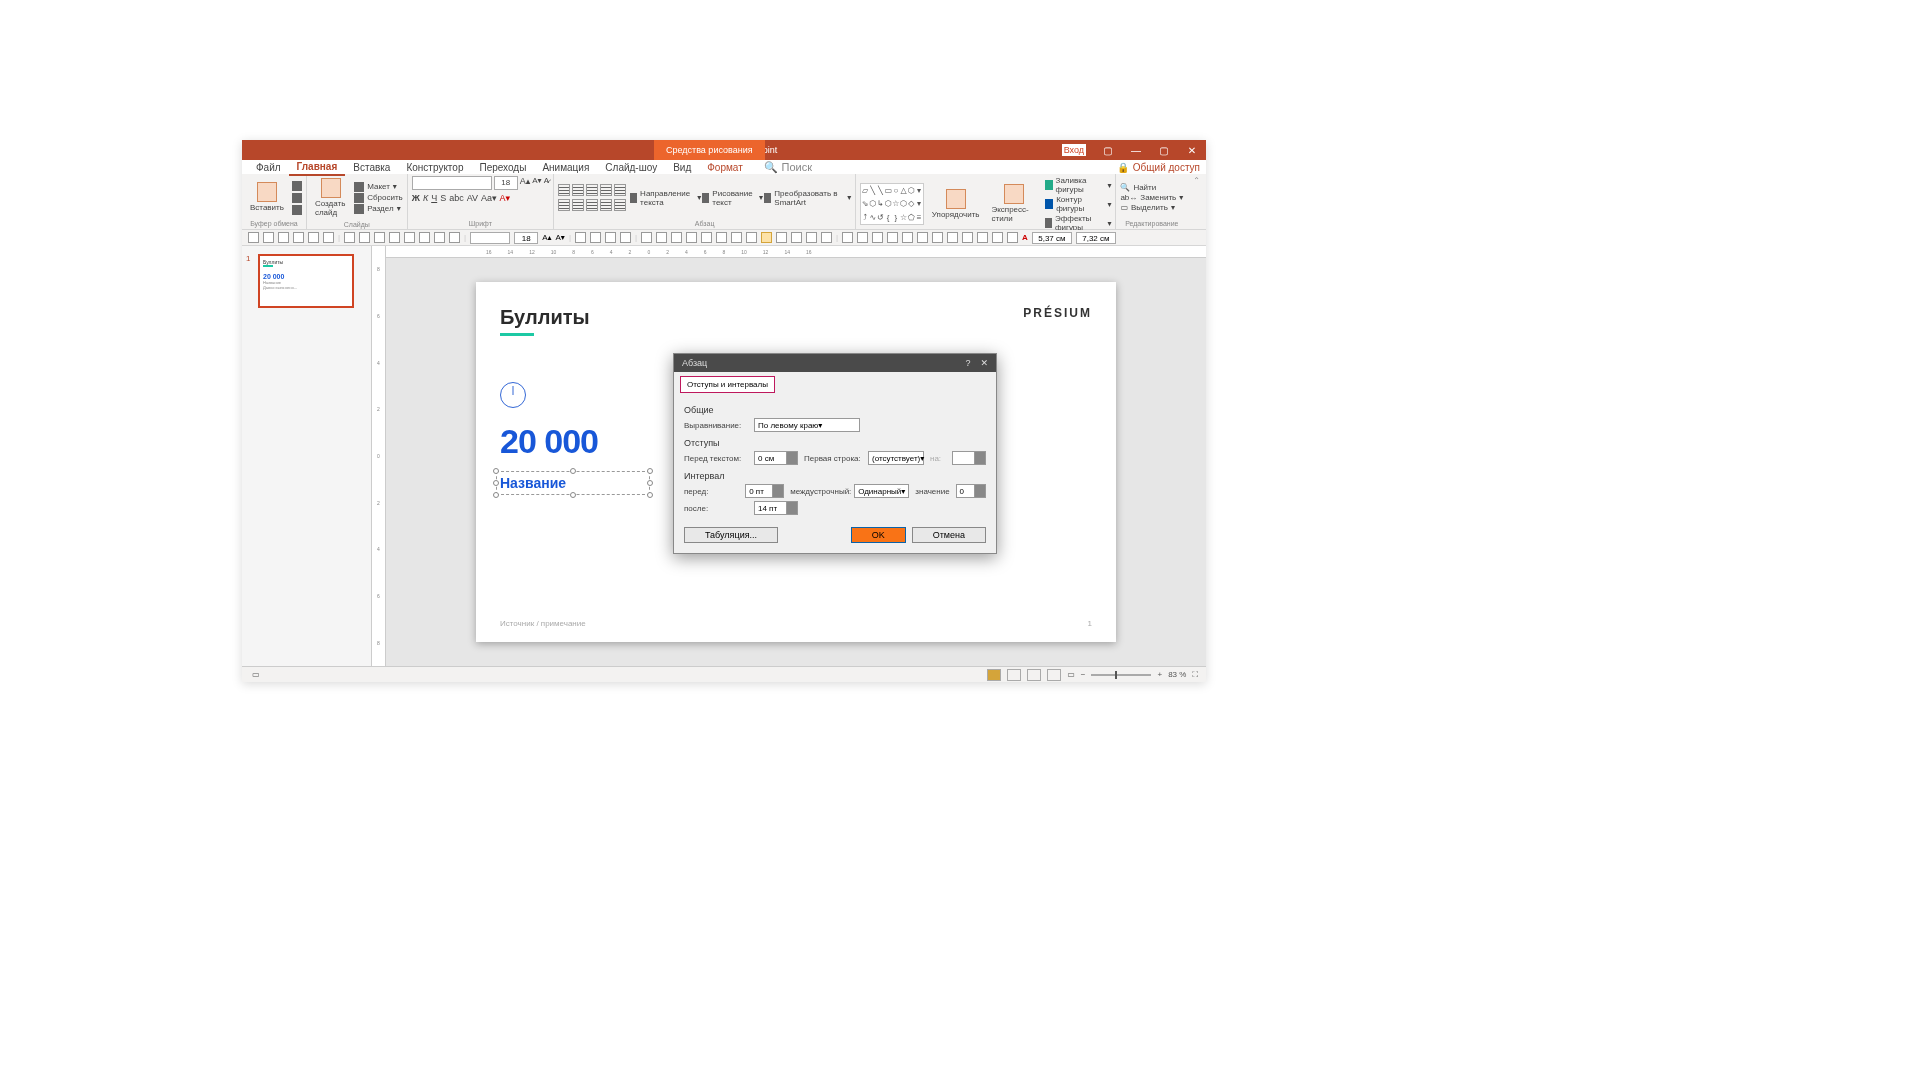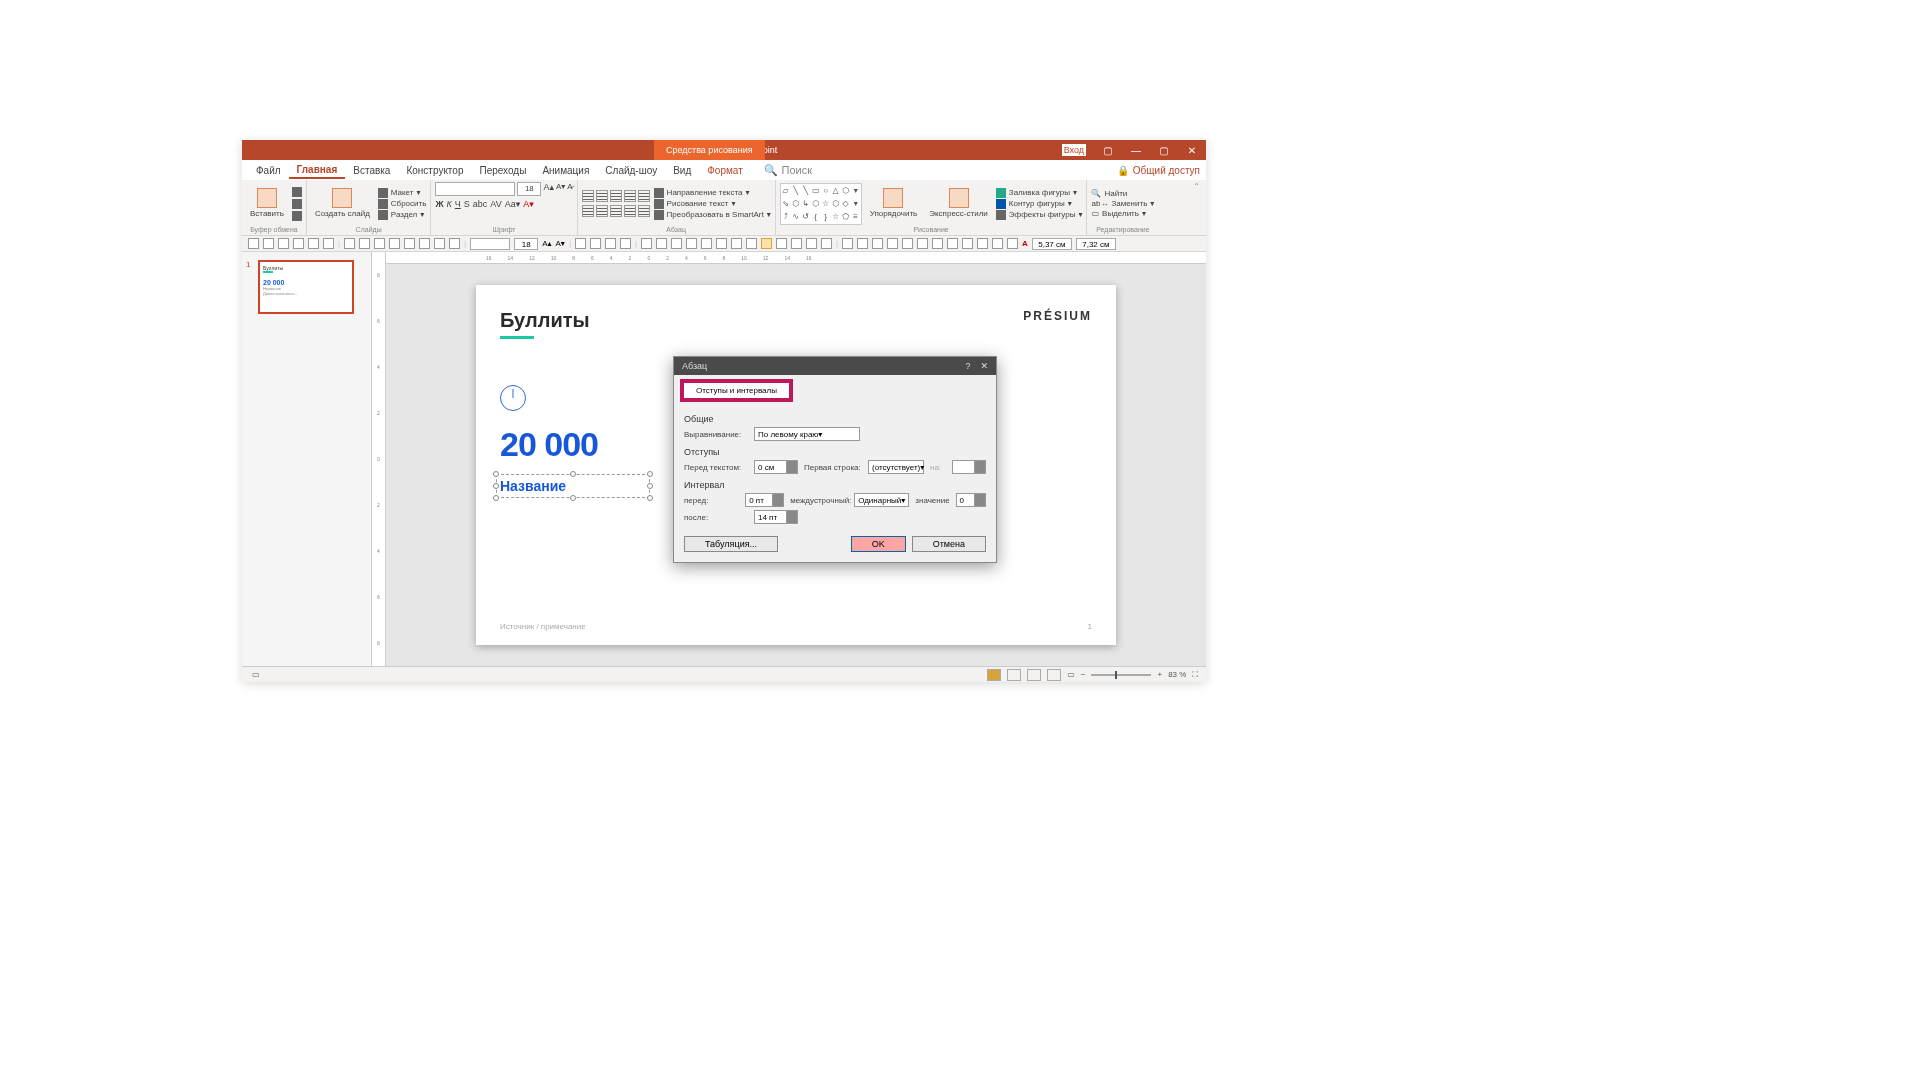--- a/index.html
+++ b/index.html
@@ -4,21 +4,21 @@
 <style>
 *{box-sizing:border-box;margin:0;padding:0;font-family:"Segoe UI",Arial,sans-serif}
 body{background:#fff;width:1920px;height:1080px;position:relative;font-size:14px}
 .app{position:absolute;left:242px;top:140px;width:964px;height:542px;background:#e6e6e6;box-shadow:0 2px 10px rgba(0,0,0,0.15);display:flex;flex-direction:column}
 .titlebar{height:20px;background:#b7472a;color:#fff;display:flex;align-items:center;font-size:9px;position:relative}
 .title-text{position:absolute;left:50%;transform:translateX(-50%)}
 .ctx-tab{position:absolute;left:412px;height:100%;background:#ec652c;padding:0 12px;display:flex;align-items:center}
 .tb-right{position:absolute;right:0;display:flex;align-items:center;gap:0;height:100%}
 .login-btn{background:#ffffff;color:#d04423;padding:1px 2px;font-size:9px;margin-right:8px}
 .win-btn{width:28px;height:100%;display:flex;align-items:center;justify-content:center;font-size:10px;color:#fff}
-.menubar{height:20px;background:#fff;display:flex;align-items:center;font-size:10px;color:#444;padding:0 6px;position:relative}
+.menubar{height:14px;background:#fff;display:flex;align-items:center;font-size:10px;color:#444;padding:0 6px;position:relative}
 .menu-item{padding:2px 8px;cursor:pointer}
 .menu-item.active{border-bottom:2px solid #b7472a;color:#b7472a;font-weight:600}
 .menu-item.fmt{color:#b7472a}
 .share{position:absolute;right:6px;color:#b7472a;font-size:10px}
 .search{margin-left:14px;color:#888;font-size:11px}
 .ribbon{height:56px;background:#f3f2f1;border-bottom:1px solid #d6d6d6;display:flex;font-size:8px;color:#444}
 .r-grp{border-right:1px solid #d6d6d6;display:flex;flex-direction:column;padding:2px 4px}
 .r-grp-body{flex:1;display:flex;align-items:center;gap:4px}
 .r-grp-lbl{text-align:center;font-size:7px;color:#888;padding-top:1px}
 .big-btn{display:flex;flex-direction:column;align-items:center;justify-content:center;font-size:8px;padding:2px 4px;line-height:1.1}
@@ -58,31 +58,31 @@
 .h.tl{left:-4px;top:-4px}.h.tr{right:-4px;top:-4px}.h.bl{left:-4px;bottom:-4px}.h.br{right:-4px;bottom:-4px}
 .h.tc{left:50%;top:-4px;margin-left:-3px}.h.bc{left:50%;bottom:-4px;margin-left:-3px}
 .h.ml{left:-4px;top:50%;margin-top:-3px}.h.mr{right:-4px;top:50%;margin-top:-3px}
 .s-sub{font-size:14px;font-weight:700;color:#1857d8}
 .s-body{font-size:11px;color:#888;line-height:1.3;margin-top:4px}
 .s-foot{position:absolute;left:24px;bottom:14px;font-size:8px;color:#aaa}
 .s-page{position:absolute;right:24px;bottom:14px;font-size:8px;color:#aaa}
 .dialog{position:absolute;left:197px;top:71px;width:324px;background:#f0f0f0;border:1px solid #888;box-shadow:0 4px 16px rgba(0,0,0,0.4);font-size:9px}
 .dlg-title{height:18px;background:#4a4a4a;color:#ddd;display:flex;align-items:center;padding:0 8px;justify-content:space-between}
 .dlg-x{display:flex;gap:10px}
-.dlg-tab{padding:3px 12px;border:4px solid #be185d;background:#fff;display:inline-block;margin:4px 0 0 6px;font-size:8px}
+.dlg-tab{padding:3px 6px;border:1px solid #be185d;background:#fff;display:inline-block;margin:4px 0 0 6px;font-size:8px}
 .dlg-body{padding:6px 10px 10px}
 .dlg-sec{font-size:9px;color:#333;margin:6px 0 3px}
 .dlg-row{display:flex;align-items:center;gap:6px;margin:3px 0;font-size:8px}
 .dlg-row label{width:64px;color:#444}
 .dlg-sel{height:14px;border:1px solid #999;background:#fff;font-size:8px;padding:0 3px;display:flex;align-items:center}
 .dlg-spin{width:44px;height:14px;border:1px solid #999;background:#fff;font-size:8px;padding:0 3px;display:flex;align-items:center;position:relative}
 .dlg-spin:after{content:"";position:absolute;right:0;top:0;width:10px;height:100%;border-left:1px solid #999;background:linear-gradient(#888 50%,#888 50%)}
 .dlg-btns{display:flex;justify-content:space-between;margin-top:12px}
 .dlg-btn{padding:2px 20px;border:1px solid #888;background:#e8e8e8;font-size:9px}
-.dlg-btn.ok{border:1px solid #0a62a9;background:#fca5a5}
+.dlg-btn.ok{border:1px solid #0a62a9;background:#f97316}
 .status{height:16px;background:#f3f2f1;border-top:1px solid #ccc;display:flex;align-items:center;justify-content:flex-end;gap:6px;padding:0 8px;font-size:8px;color:#555}
 .view-btn{width:14px;height:12px;border:1px solid #aaa}
 .view-btn.act{background:#d4a43a}
 .zoom-slider{width:60px;height:2px;background:#aaa;position:relative}
 .zoom-slider:before{content:"";position:absolute;left:40%;top:-3px;width:2px;height:8px;background:#555}
 </style>
 </head>
 <body>
 
 <div class="app">
@@ -178,21 +178,21 @@
             <span class="al-btn"></span>
           </div>
           <div class="align-row">
             <span class="al-btn"></span>
             <span class="al-btn"></span>
             <span class="al-btn"></span>
             <span class="al-btn"></span>
             <span class="al-btn"></span>
           </div>
         </div>
-        <div style="display:flex;flex-direction:column;gap:1px;font-size:8px">
+        <div style="display:flex;flex-direction:row;gap:1px;font-size:8px">
           <span class="sm-row"><span class="sm-ico"></span><span>Направление текста</span> ▾</span>
           <span class="sm-row"><span class="sm-ico"></span><span>Рисование текст</span> ▾</span>
           <span class="sm-row"><span class="sm-ico"></span><span>Преобразовать в SmartArt</span> ▾</span>
         </div>
       </div>
       <div class="r-grp-lbl">Абзац</div>
     </div>
     <div class="r-grp">
       <div class="r-grp-body">
         <div class="shapes-pal">

